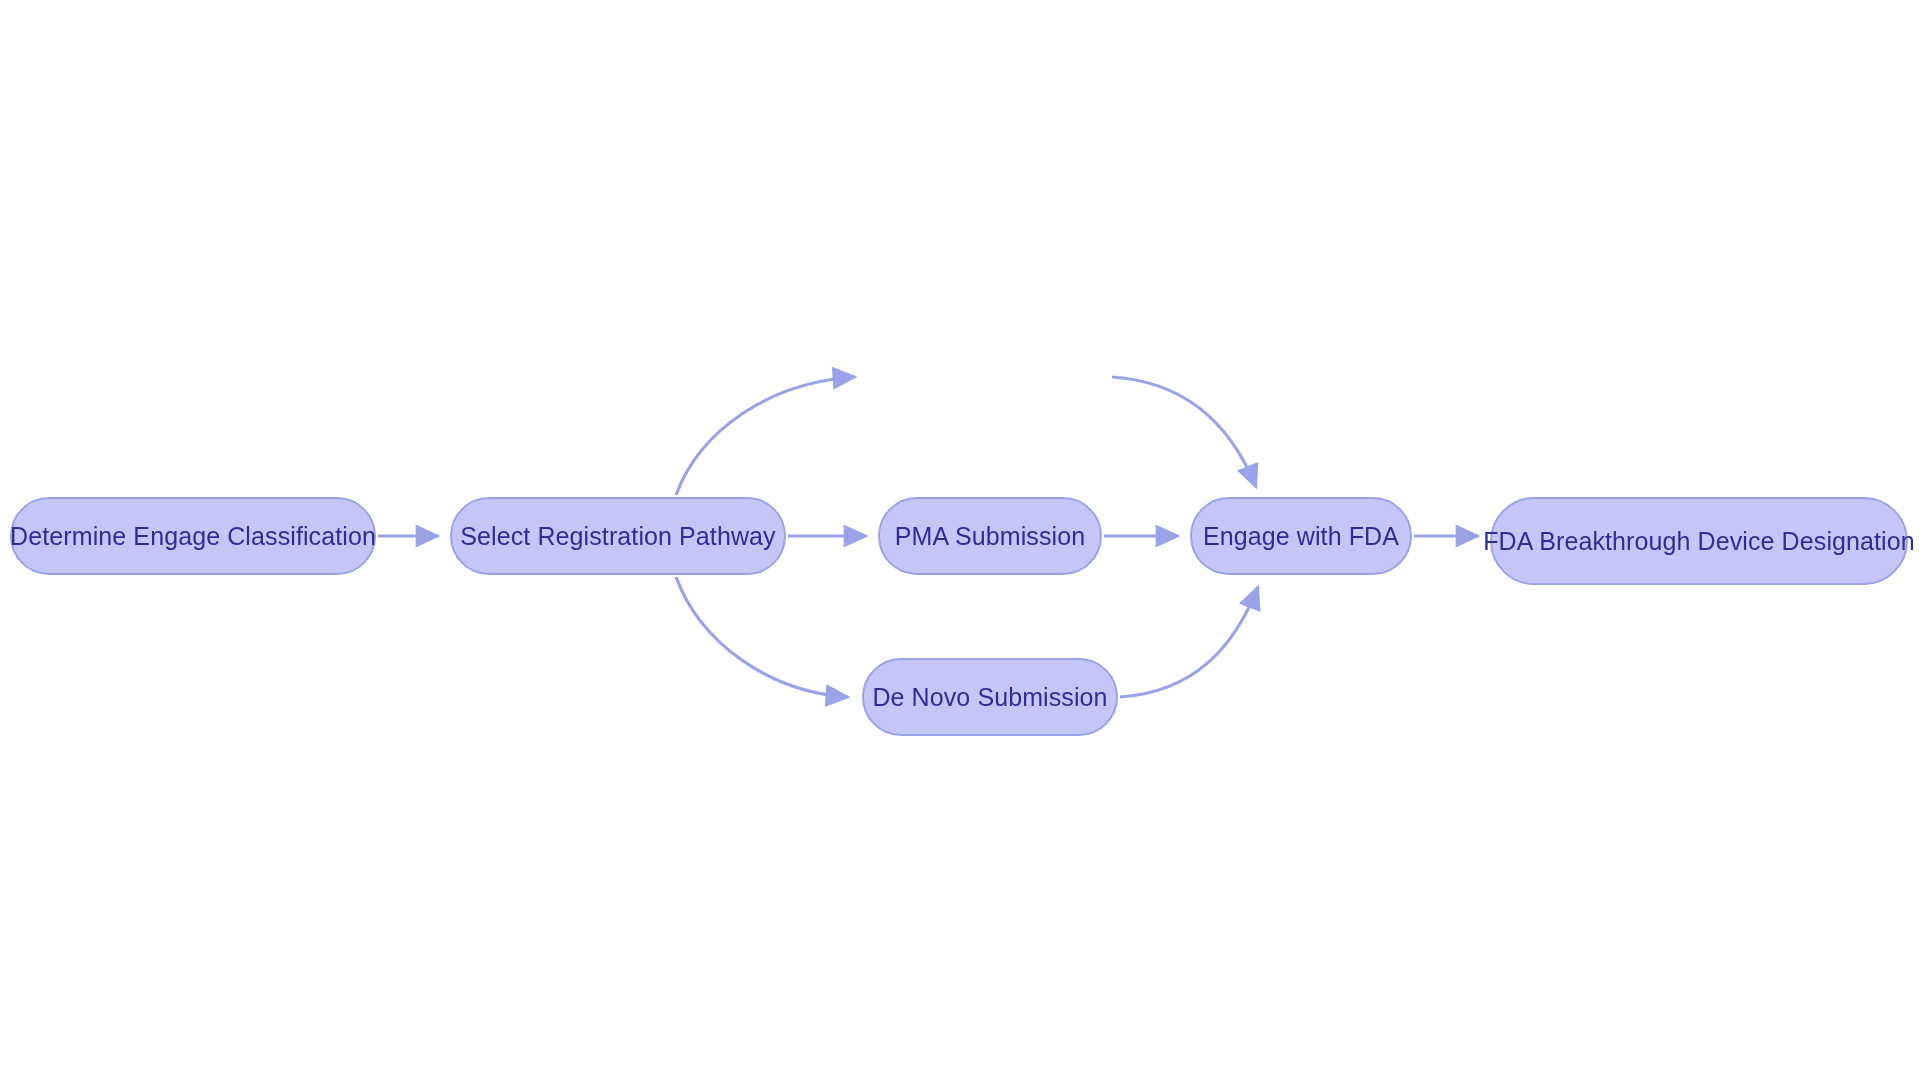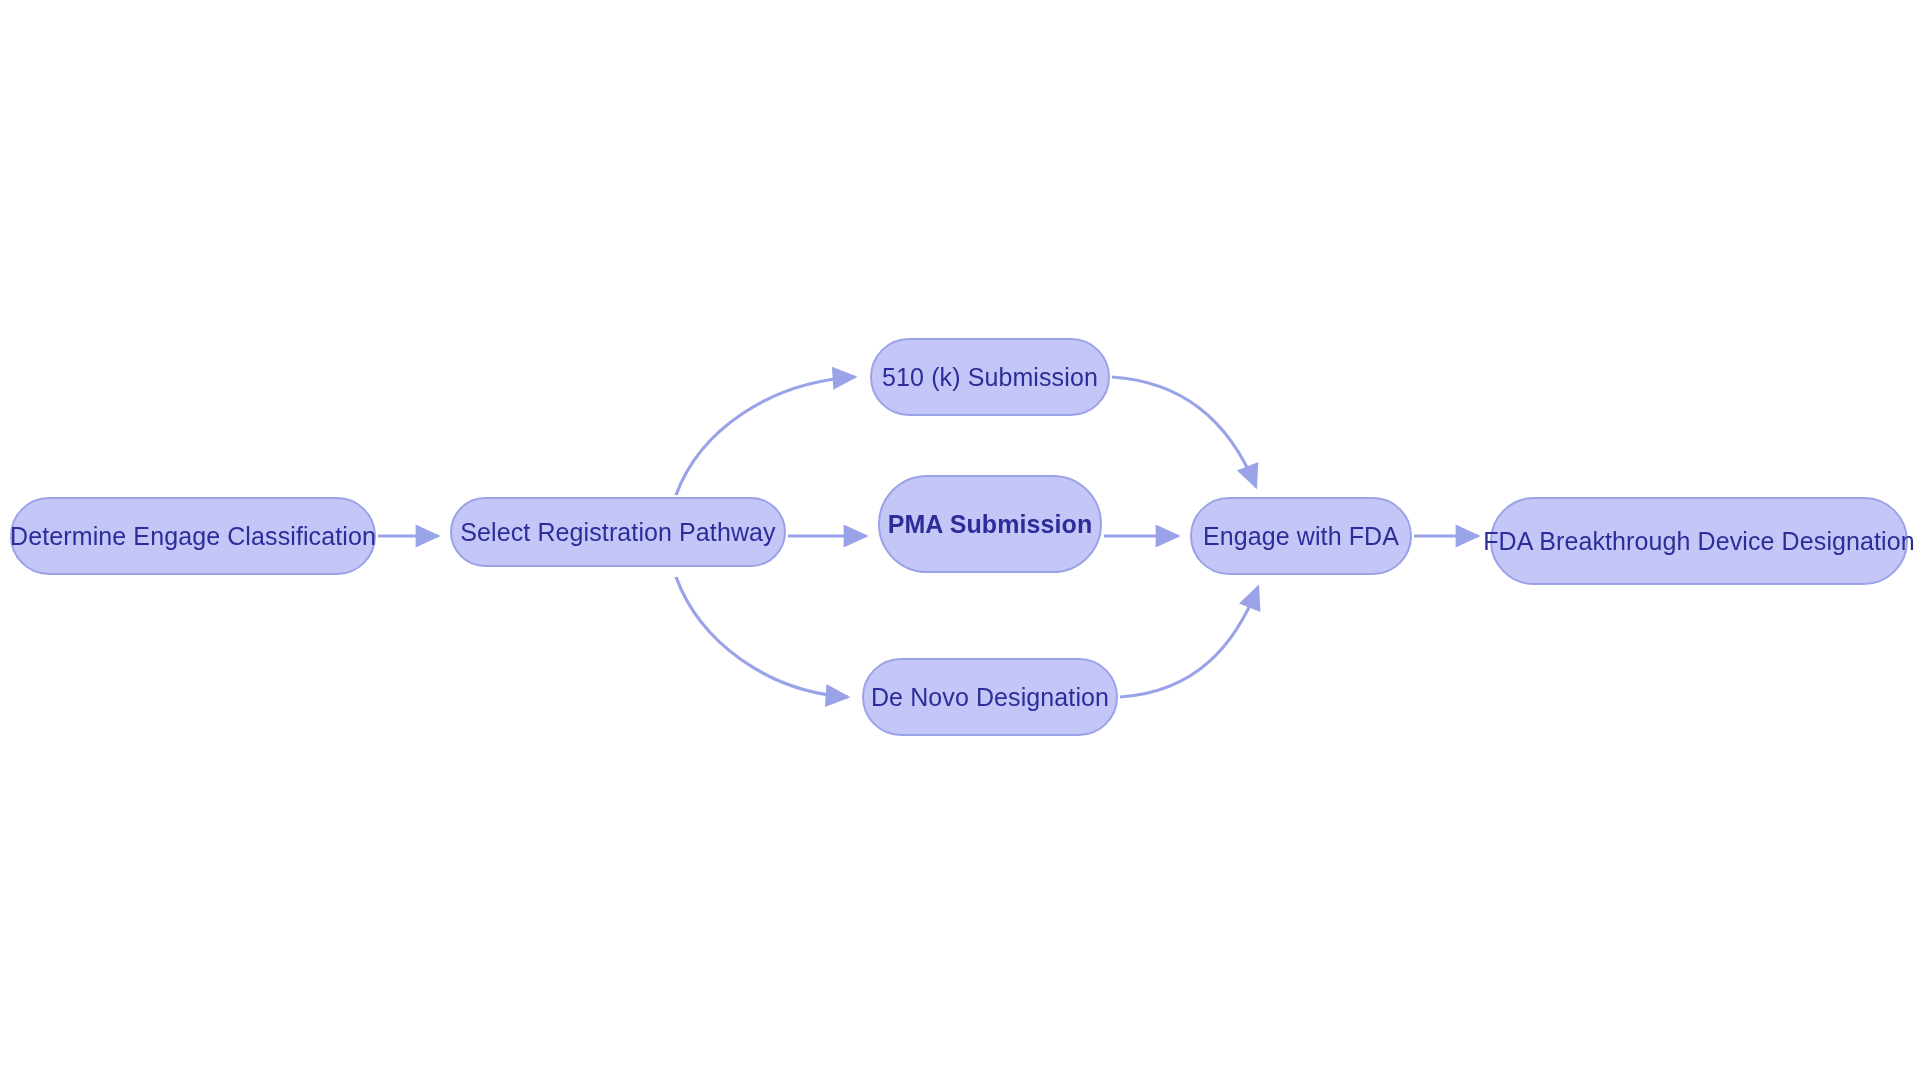--- a/index.html
+++ b/index.html
@@ -76,34 +76,31 @@
       <path d="M 1120 697 C 1196 692 1235 645 1258 587"></path>
 
       <path d="M 1414 536 L 1478 536"></path>
     </g>
   </svg>
 
   <div class="node" style="left:10px; top:497px; width:366px; height:78px;">
     <span class="node-label">Determine Engage Classification</span>
   </div>
 
-  <div class="node" style="left:450px; top:497px; width:336px; height:70px;">
+  <div class="node" style="left:450px; top:497px; width:336px; height:78px;">
     <span class="node-label">Select Registration Pathway</span>
   </div>
 
-  <div class="node" style="left:870px; top:338px; width:240px; height:78px;">
-    <span class="node-label">510 (k) Submission</span>
-  </div>
 
-  <div class="node" style="left:878px; top:475px; width:224px; height:98px;font-weight:bold;">
+  <div class="node" style="left:878px; top:497px; width:224px; height:78px;">
     <span class="node-label">PMA Submission</span>
   </div>
 
   <div class="node" style="left:862px; top:658px; width:256px; height:78px;">
-    <span class="node-label">De Novo Designation</span>
+    <span class="node-label">De Novo Submission</span>
   </div>
 
   <div class="node" style="left:1190px; top:497px; width:222px; height:78px;">
     <span class="node-label">Engage with FDA</span>
   </div>
 
   <div class="node" style="left:1490px; top:497px; width:418px; height:88px;">
     <span class="node-label">FDA Breakthrough Device Designation</span>
   </div>
 

